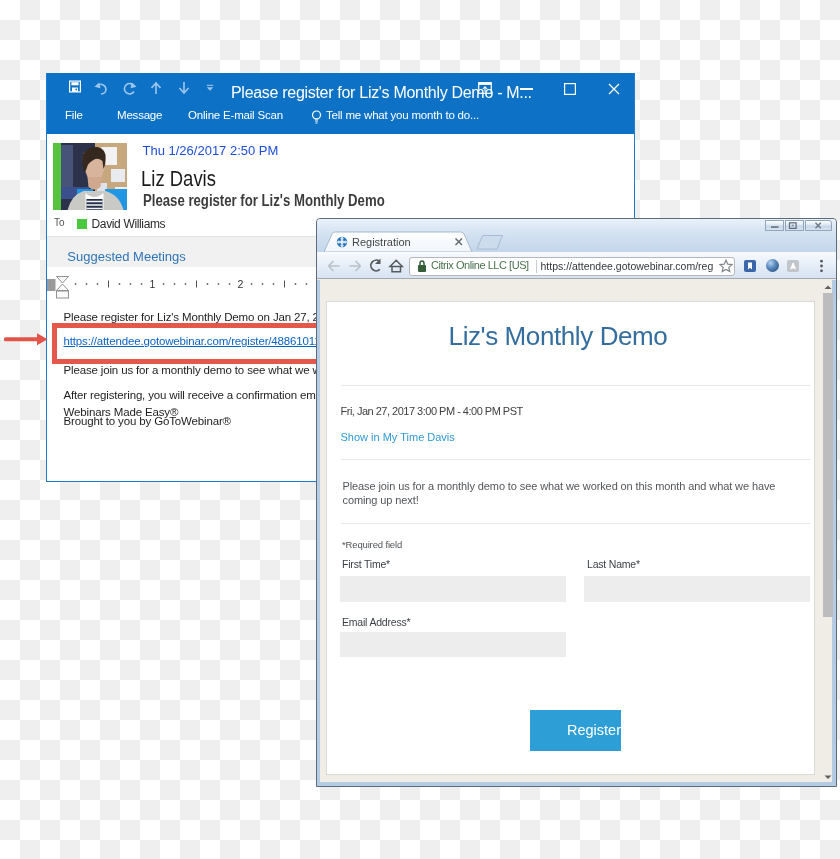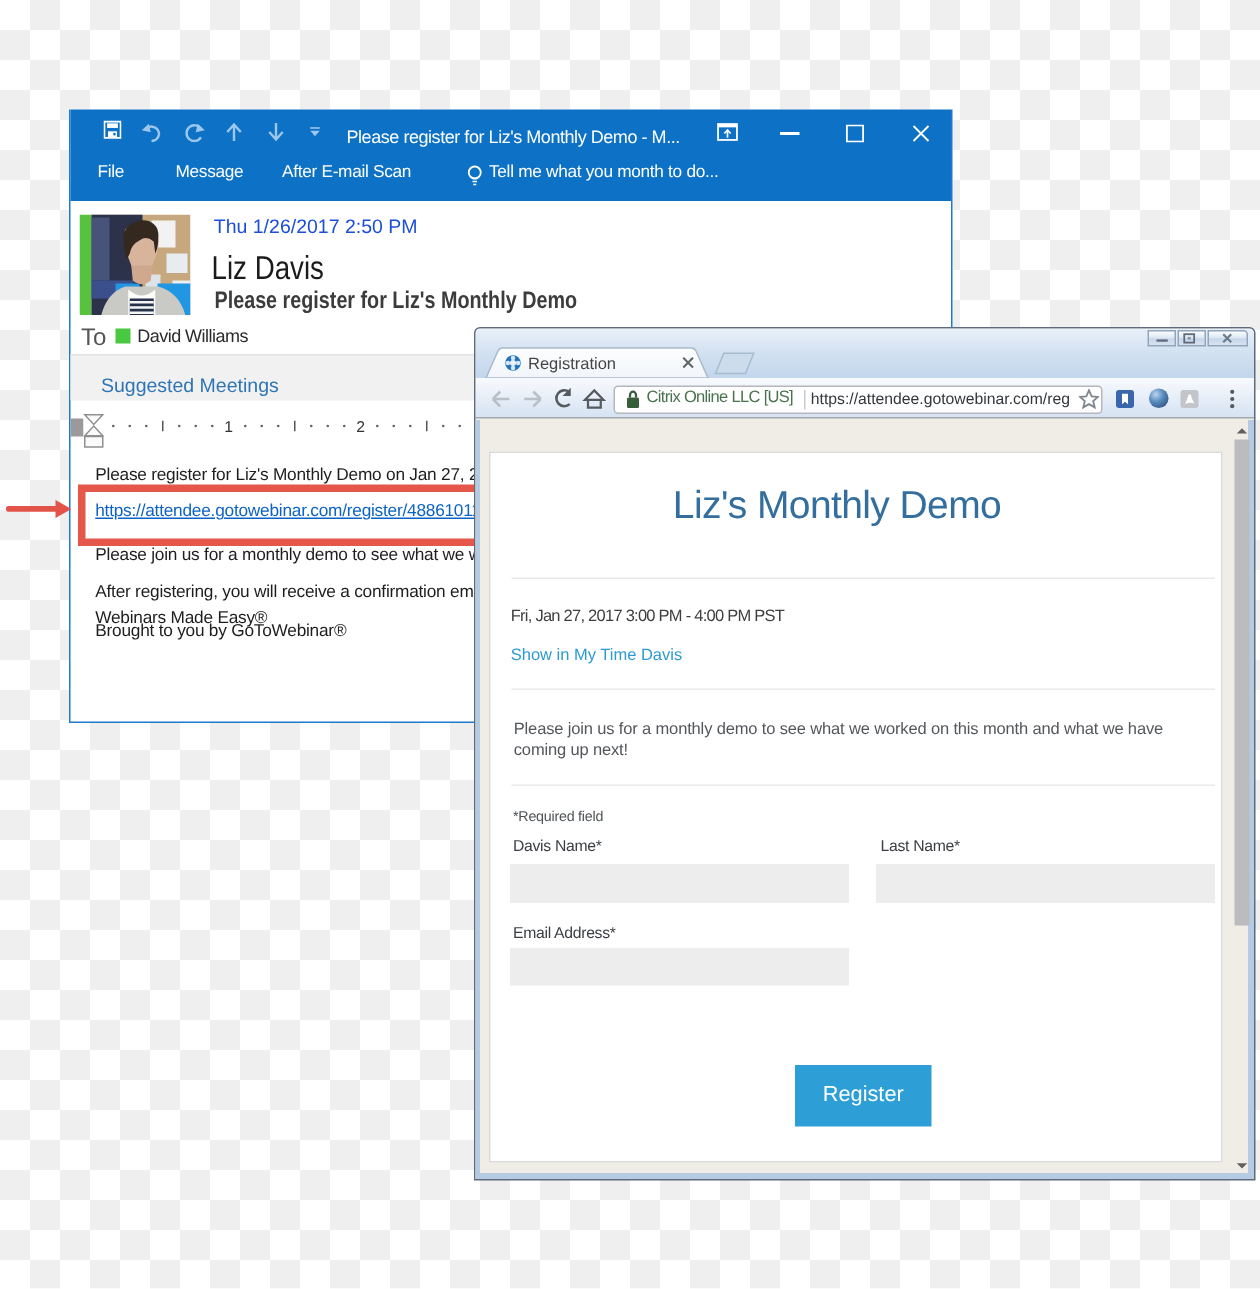--- a/index.html
+++ b/index.html
@@ -46,38 +46,38 @@
   <svg class="abs" style="left:103px;top:8px" width="12" height="14" viewBox="0 0 12 14">
     <path d="M6,13 L6,3 M1.5,7 L6,2 L10.5,7" fill="none" stroke="#9dc6ec" stroke-width="1.6"></path>
   </svg>
   <svg class="abs" style="left:130.5px;top:8px" width="12" height="14" viewBox="0 0 12 14">
     <path d="M6,1 L6,11 M1.5,7 L6,12 L10.5,7" fill="none" stroke="#9dc6ec" stroke-width="1.6"></path>
   </svg>
   <svg class="abs" style="left:158.5px;top:11px" width="8" height="8" viewBox="0 0 10 9">
     <rect x="1" y="0.5" width="8" height="1.3" fill="#9dc6ec"></rect>
     <polygon points="1,3.5 9,3.5 5,8" fill="#9dc6ec"></polygon>
   </svg>
-  <div class="ttxt" style="left:184px;top:11px;font-size:12px;letter-spacing:-0.3px">Please register for Liz's Monthly Demo - M...</div>
+  <div class="ttxt" style="left:184px;top:11px;font-size:16px;letter-spacing:-0.3px">Please register for Liz's Monthly Demo - M...</div>
 
   <svg class="abs" style="left:431px;top:9px" width="14" height="12" viewBox="0 0 14 12">
     <rect x="0.7" y="0.7" width="12.6" height="10.6" fill="none" stroke="#fff" stroke-width="1.2"></rect>
     <rect x="0.7" y="0.7" width="12.6" height="2.2" fill="#fff"></rect>
     <path d="M7,9.8 L7,5.2 M4.9,7 L7,4.7 L9.1,7" fill="none" stroke="#fff" stroke-width="1.1"></path>
   </svg>
   <div class="abs" style="left:473px;top:15px;width:13px;height:1.5px;background:#fff"></div>
   <svg class="abs" style="left:517px;top:10px" width="12" height="12" viewBox="0 0 12 12">
     <rect x="0.6" y="0.6" width="10.8" height="10.8" fill="none" stroke="#fff" stroke-width="1.2"></rect>
   </svg>
   <svg class="abs" style="left:561px;top:10px" width="12" height="12" viewBox="0 0 12 12">
     <path d="M1,1 L11,11 M11,1 L1,11" stroke="#fff" stroke-width="1.2"></path>
   </svg>
 
   <div class="tabtxt" style="left:18px">File</div>
   <div class="tabtxt" style="left:70px">Message</div>
-  <div class="tabtxt" style="left:141px">After E-mail Scan</div>
+  <div class="tabtxt" style="left:141px">Online E-mail Scan</div>
   <svg class="abs" style="left:264px;top:37px" width="11" height="15" viewBox="0 0 11 15">
     <circle cx="5.5" cy="5" r="4" fill="none" stroke="#fff" stroke-width="1.2"></circle>
     <path d="M3.8,9 L7.2,9 M4,11 L7,11 M4.5,13 L6.5,13" stroke="#fff" stroke-width="1.1"></path>
   </svg>
   <div class="tabtxt" style="left:279px">Tell me what you month to do...</div>
 
   <svg class="abs" style="left:6px;top:70px" width="74" height="67" viewBox="0 0 74 67">
     <rect x="0" y="0" width="8" height="67" fill="#57c23e"></rect>
     <rect x="8" y="0" width="66" height="67" fill="#c7a87e"></rect>
     <rect x="8" y="0" width="34" height="67" fill="#2b3249"></rect>
@@ -95,21 +95,21 @@
     <path d="M29,56 L45,56 L45,67 L29,67 Z" fill="#26324a"></path>
     <path d="M29,58.5 L45,58.5 M29,62 L45,62 M29,65.5 L45,65.5" stroke="#f5f5f5" stroke-width="1.6"></path>
     <path d="M26,10 Q37,2 46,10 Q50,16 47,26 L44,34 Q41,41 37,41 Q33,41 30,34 L27,26 Q24,16 26,10 Z" fill="#d8b49c"></path>
     <path d="M25,12 Q30,3 40,4 Q49,6 48,16 Q48,22 46,26 L45,18 Q40,14 36,17 Q30,20 29,26 L27,30 Q24,20 25,12 Z" fill="#35291f"></path>
     <path d="M30,34 L44,34 L43,44 Q37,49 31,44 Z" fill="#d0a88e"></path>
     </g>
   </svg>
   <div class="abs nw" style="left:95.5px;top:69.7px;font-size:13px;color:#1d4ed8">Thu 1/26/2017 2:50 PM</div>
   <div class="abs nw" style="left:94px;top:93.3px;font-size:22px;color:#1b1b1b;transform:scaleX(0.84);transform-origin:0 0">Liz Davis</div>
   <div class="abs nw" style="left:95.8px;top:119.4px;font-size:16px;font-weight:bold;color:#3c3c3c;transform:scaleX(0.823);transform-origin:0 0">Please register for Liz's Monthly Demo</div>
-  <div class="abs nw" style="left:7px;top:144px;font-size:16px;color:#555">To</div>
+  <div class="abs nw" style="left:7px;top:144px;font-size:10px;color:#555">To</div>
   <div class="abs" style="left:30.3px;top:145.5px;width:10px;height:10px;background:#49c93f"></div>
   <div class="abs nw" style="left:44.5px;top:144.1px;font-size:12px;letter-spacing:-0.35px;color:#2b2b2b">David Williams</div>
 
   <div class="abs" style="left:0;top:163px;width:587px;height:31px;background:#f1f1f1;border-top:1px solid #e2e2e2"></div>
   <div class="abs nw" style="left:20.3px;top:175.7px;font-size:13px;color:#2e75b5">Suggested Meetings</div>
 
   <svg class="abs" style="left:0;top:196px" width="560" height="32" viewBox="0 0 560 32">
     <g fill="#666">
       <circle cx="28.5" cy="15" r="0.9"></circle>
           <circle cx="39.5" cy="15" r="0.9"></circle>
@@ -229,27 +229,27 @@
   <div id="chcontent">
     <div id="card">
       <div class="abs nw" style="left:0;top:19px;width:454px;text-align:center;text-indent:8px;font-size:26px;letter-spacing:-0.4px;color:#336e9e">Liz's Monthly Demo</div>
       <div class="divl" style="top:83px"></div>
       <div class="abs nw" style="left:13.5px;top:102.5px;font-size:11px;letter-spacing:-0.5px;color:#3f3f3f">Fri, Jan 27, 2017 3:00 PM - 4:00 PM PST</div>
       <div class="abs nw" style="left:13.5px;top:129.2px;font-size:11px;color:#2e9ad2">Show in My Time Davis</div>
       <div class="divl" style="top:157px"></div>
       <div class="abs nw" style="left:15.5px;top:176.5px;font-size:11px;letter-spacing:-0.1px;line-height:14.2px;color:#53565a">Please join us for a monthly demo to see what we worked on this month and what we have<br>coming up next!</div>
       <div class="divl" style="top:221px"></div>
       <div class="abs nw" style="left:15px;top:236.9px;font-size:9.5px;letter-spacing:-0.15px;color:#4f5357">*Required field</div>
-      <div class="lbl" style="left:15px;top:256px">Davis Name*</div>
+      <div class="lbl" style="left:15px;top:256px">First Time*</div>
       <div class="lbl" style="left:260px;top:256px">Last Name*</div>
       <div class="inp" style="left:13px;top:273.5px;height:26px"></div>
       <div class="inp" style="left:257px;top:273.5px;height:26px"></div>
       <div class="lbl" style="left:15px;top:314px">Email Address*</div>
       <div class="inp" style="left:13px;top:330px;height:25px"></div>
-      <div class="abs" style="left:203px;top:408px;width:91px;height:40.5px;background:#2e9fd6;color:#fff;font-size:14.5px;text-align:center;line-height:40.5px">Register</div>
+      <div class="abs" style="left:203px;top:408px;width:91px;height:40.5px;background:#2e9fd6;color:#fff;font-size:14.5px;text-align:right;line-height:40.5px">Register</div>
     </div>
 
     <svg class="abs" style="left:503px;top:2px" width="10" height="10" viewBox="0 0 10 10">
           <polygon points="1.5,7 8.5,7 5,3.5" fill="#606060"></polygon>
         </svg>
     <div class="abs" style="left:503px;top:13px;width:9.5px;height:324px;background:#bcbcbe"></div>
     <svg class="abs" style="left:503px;top:492px" width="10" height="10" viewBox="0 0 10 10">
           <polygon points="1.5,3.5 8.5,3.5 5,7" fill="#606060"></polygon>
         </svg>
   </div>

